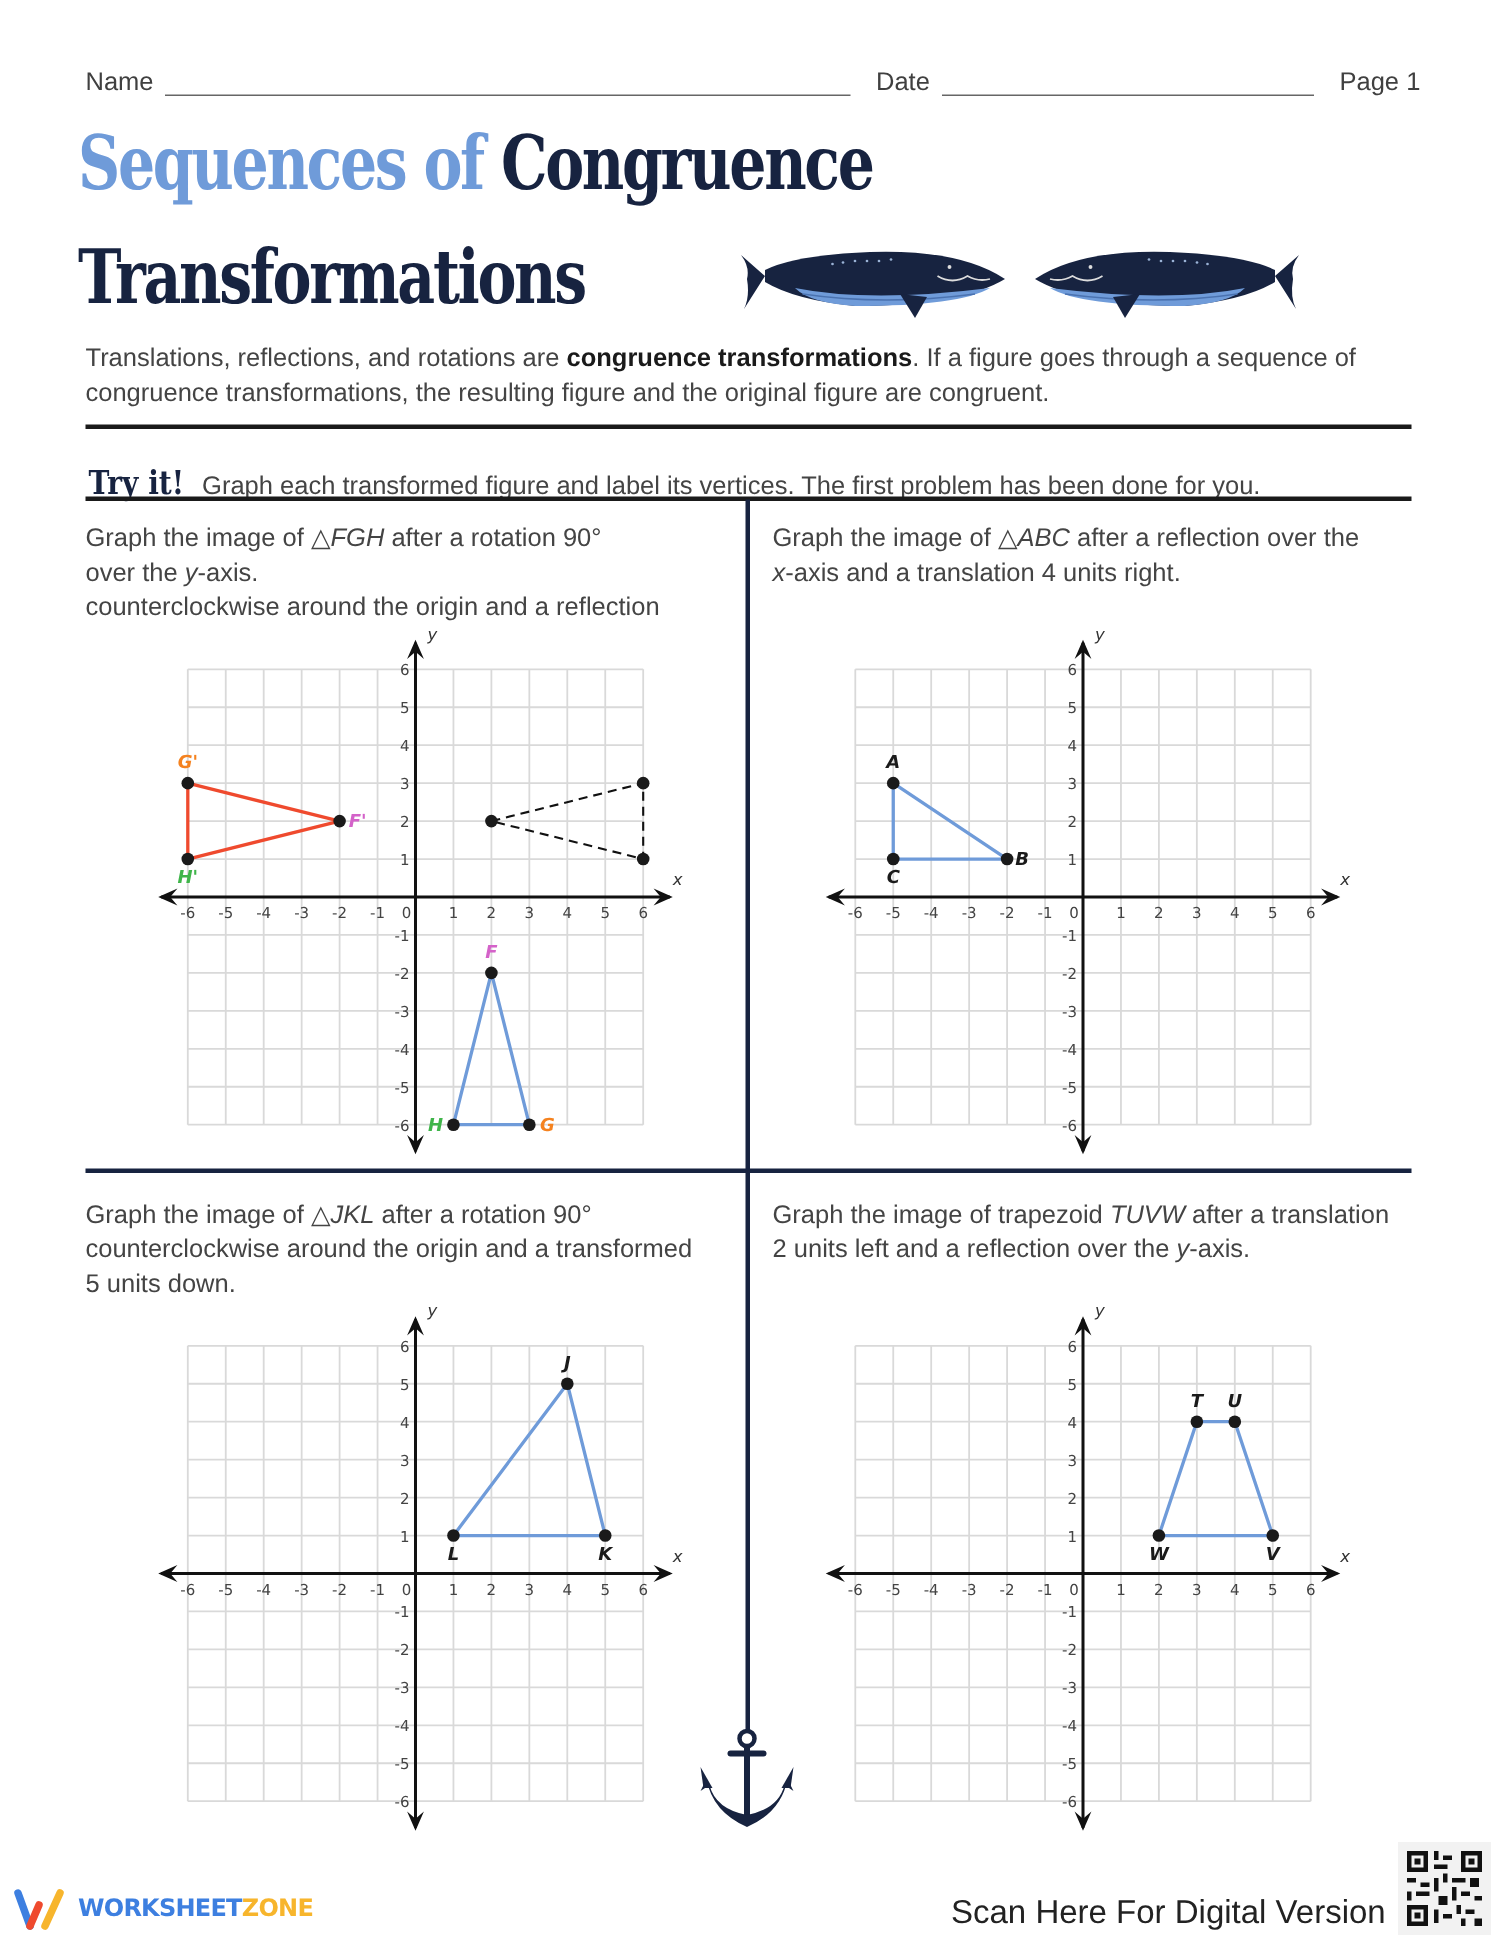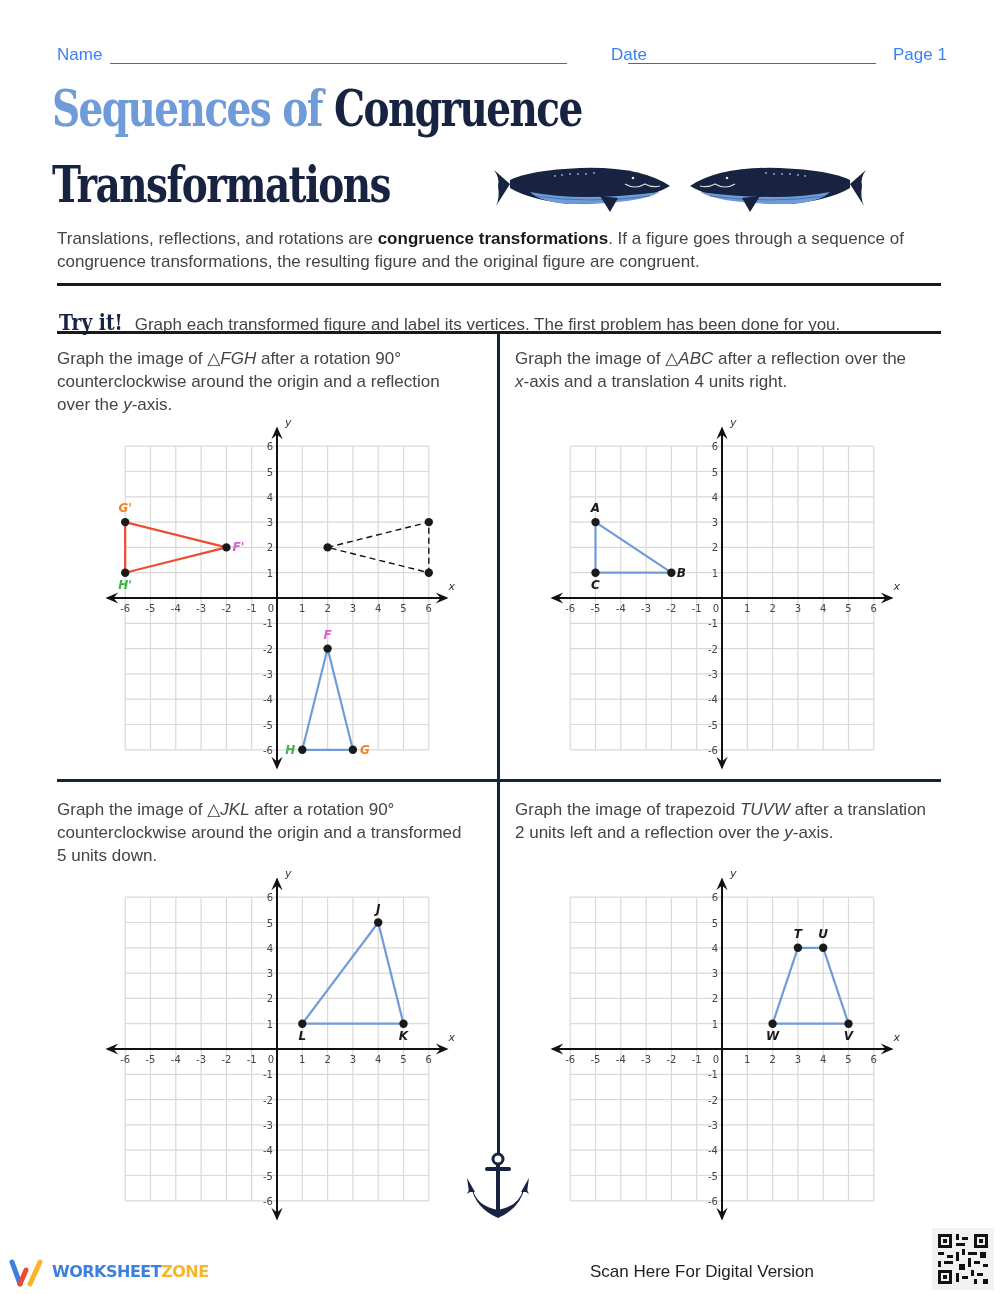--- a/index.html
+++ b/index.html
@@ -1,40 +1,40 @@
 <!DOCTYPE html>
 <html><head>
 <meta charset="utf-8">
 <style>
   html, body { margin:0; padding:0; background:#ffffff; }
   body { width:1000px; height:1294px; position:relative; overflow:hidden; font-family:"DejaVu Sans", sans-serif; color:#3a3a3a; }
   .abs { position:absolute; }
-  .hdr-label { font-size:17px; color:#3b82f6; font-family:"Liberation Sans", sans-serif; }
+  .hdr-label { font-size:17px; color:#404040; font-family:"Liberation Sans", sans-serif; }
   .hdr-line { border-bottom:1px solid #666; height:0; }
   .title { font-family:"DejaVu Serif", serif; font-weight:bold; font-size:50px; letter-spacing:-2px; line-height:1; transform:scaleX(0.78); transform-origin:left top; white-space:nowrap; }
   .title .light { color:#6f9bd9; }
   .title .dark { color:#172340; }
   .intro { font-size:17px; line-height:23px; color:#444; font-family:"Liberation Sans", sans-serif; }
   .intro b { color:#1a1a1a; font-weight:bold;margin-top:28px; }
   .rule { background:#1a1a1a; height:3px; }
   .tryit { font-size:17px; color:#444; font-family:"Liberation Sans", sans-serif; white-space:nowrap; }
   .tryit .lead { font-family:"DejaVu Serif", serif; font-weight:bold; color:#172340; font-size:22px; display:inline-block; transform:scaleX(0.85); transform-origin:left center; margin-right:-4px; }
   .prompt { font-size:17px; line-height:23px; color:#444; font-family:"Liberation Sans", sans-serif; }
   .prompt i { font-style:italic;margin-top:33px; }
   .navy { background:#172340; }
   svg text { font-family:"DejaVu Sans", sans-serif; }
-  .footer-scan { font-size:17px; color:#222; font-family:"Liberation Sans", sans-serif; white-space:nowrap; }
+  .footer-scan { font-size:22px; color:#222; font-family:"Liberation Sans", sans-serif; white-space:nowrap;margin-left:44px; }
   .brand { font-family:"DejaVu Sans", sans-serif; font-weight:bold; font-size:16px; letter-spacing:-0.5px; white-space:nowrap; }
 </style>
 </head>
 <body>
 
 <div class="abs hdr-label" style="left:57px;top:45px;">Name</div>
 <div class="abs hdr-line" style="left:110px;top:63px;width:457px;"></div>
-<div class="abs hdr-label" style="left:584px;top:45px;margin-left:27px;">Date</div>
+<div class="abs hdr-label" style="left:584px;top:45px;">Date</div>
 <div class="abs hdr-line" style="left:628px;top:63px;width:248px;"></div>
 <div class="abs hdr-label" style="left:893px;top:45px;">Page 1</div>
 
 <div class="abs title" style="left:52px;top:84px;">
   <span class="light">Sequences of</span>
   <span class="dark">Congruence</span>
 </div>
 <div class="abs title" style="left:52px;top:160px;">
   <span class="dark">Transformations</span>
 </div>
@@ -94,22 +94,22 @@
   <circle cx="33" cy="11" r="5" fill="none" stroke="#172340" stroke-width="3"></circle>
   <rect x="20" y="19" width="26" height="4" rx="2" fill="#172340"></rect>
   <rect x="31" y="16" width="4" height="46" fill="#172340"></rect>
   <path d="M6 38 Q10 60 33 70 Q56 60 60 38 L64 46 L58 42 Q54 58 33 62 Q12 58 8 42 L2 46 Z" fill="#172340"></path>
   <path d="M2 30 L10 44 L4 44 Z" fill="#172340"></path>
   <path d="M64 30 L56 44 L62 44 Z" fill="#172340"></path>
 </svg>
 
 <div class="abs prompt" style="left:57px;top:347px;width:430px;">
   <div><span>Graph the image of △</span><i>FGH</i><span> after a rotation 90°</span></div>
+  <div><span>over the </span><i>y</i><span>-axis.</span></div>
   <div>counterclockwise around the origin and a reflection</div>
-  <div><span>over the </span><i>y</i><span>-axis.</span></div>
 </div>
 
 <div class="abs prompt" style="left:515px;top:347px;width:440px;">
   <div><span>Graph the image of △</span><i>ABC</i><span> after a reflection over the</span></div>
   <div><i>x</i><span>-axis and a translation 4 units right.</span></div>
 </div>
 
 <div class="abs prompt" style="left:57px;top:798px;width:430px;">
   <div><span>Graph the image of △</span><i>JKL</i><span> after a rotation 90°</span></div>
   <div>counterclockwise around the origin and a transformed</div>

